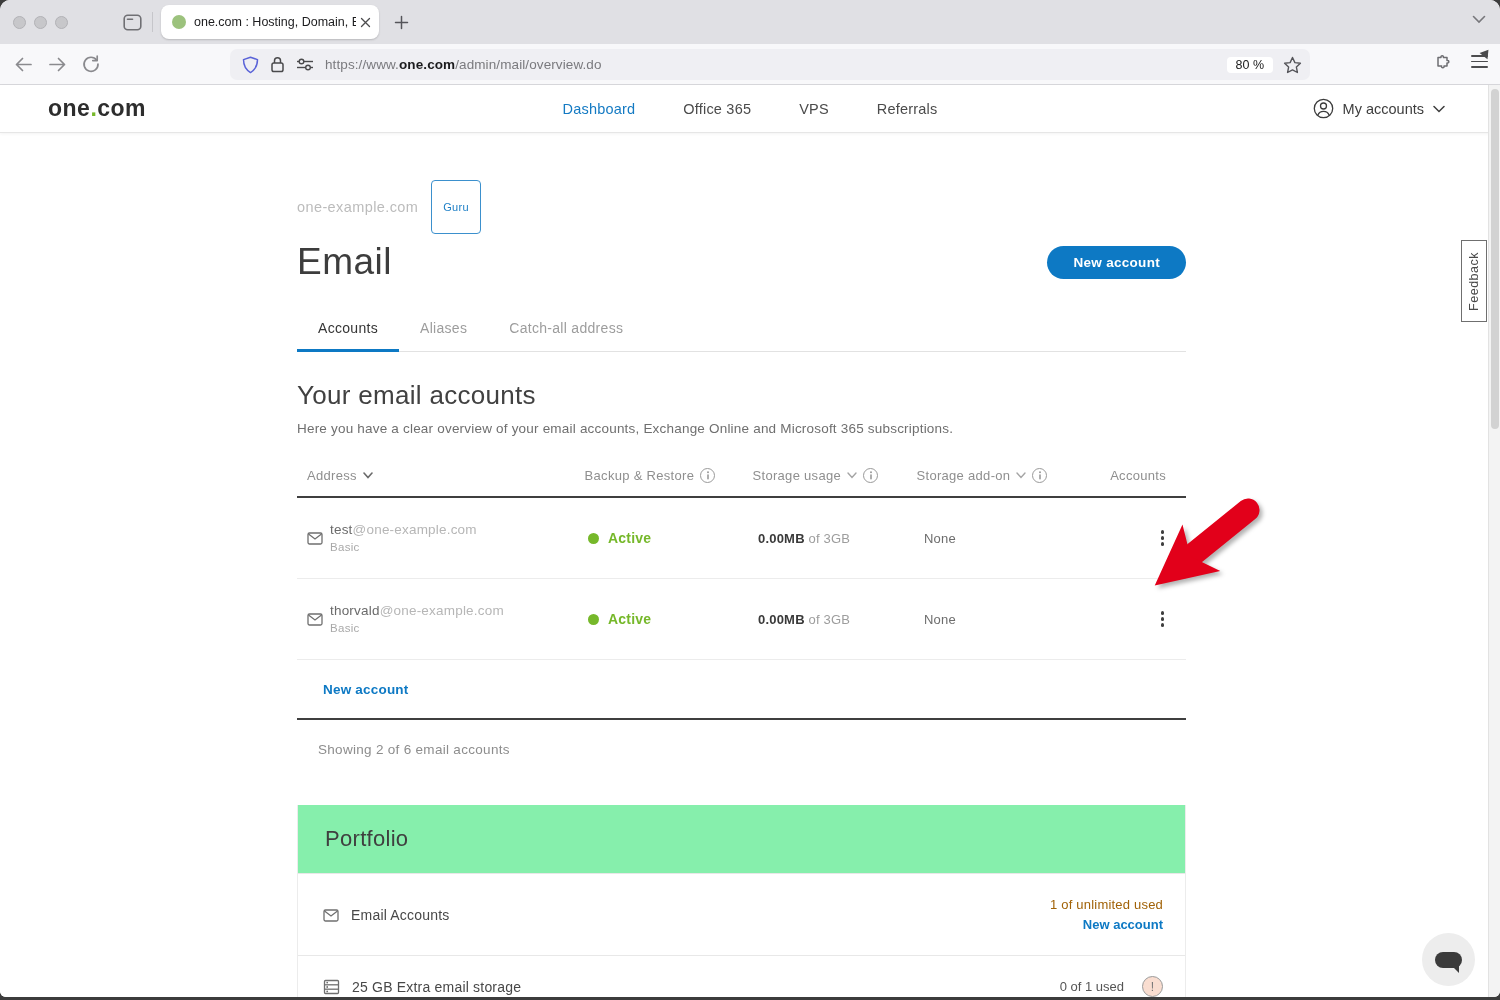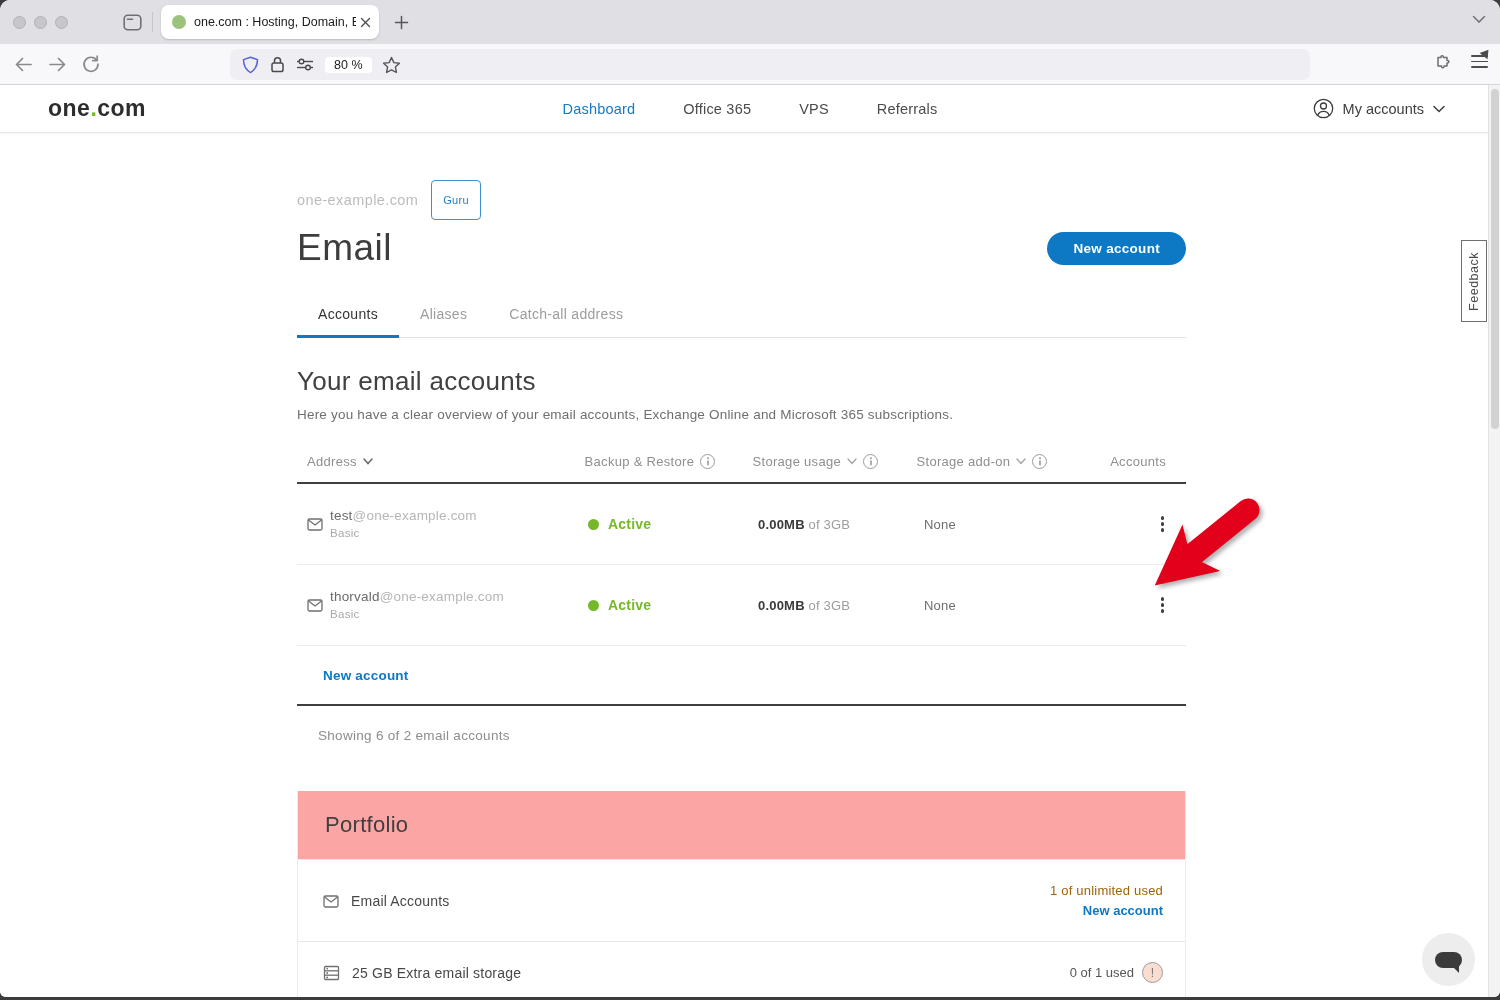--- a/index.html
+++ b/index.html
@@ -38,21 +38,21 @@
   .main-nav a { font-size:14.5px; color:#4b4b4b; text-decoration:none; letter-spacing:.2px; }
   .main-nav a.active { color:#147ac3; }
   .acct { position:absolute; right:55px; display:flex; align-items:center; gap:9px; font-size:14.5px; color:#3d3d3d; }
 
   
   .page { position:absolute; top:133px; left:0; right:12px; bottom:0; background:#fff; overflow:hidden; }
   .container { width:889px; margin-left:297px; position:relative; }
 
   .domain-row { padding-top:47px; display:flex; align-items:center; gap:13px; }
   .domain-name { font-size:14.5px; color:#bcbcbc; letter-spacing:.4px; }
-  .plan-badge { font-size:11px; color:#1d7fc6; border:1.5px solid #3b90cd; border-radius:4px; padding:13px 11px; letter-spacing:.3px; }
+  .plan-badge { font-size:11px; color:#1d7fc6; border:1.5px solid #3b90cd; border-radius:4px; padding:20px 11px; letter-spacing:.3px; }
 
   .title-row { margin-top:7px; display:flex; align-items:center; justify-content:space-between; }
   h1 { font-size:37px; font-weight:400; color:#3d3d3d; letter-spacing:.5px; }
   .btn-primary { background:#0d79c4; color:#fff; font-size:13.5px; font-weight:700; letter-spacing:.3px; border:none; border-radius:17px; height:33px; padding:0 26px; cursor:pointer; }
 
   .tabs { margin-top:37px; display:flex; border-bottom:1px solid #e2e2e2; }
   .tab-item { padding:0 21px 13px; font-size:14px; color:#9d9d9d; letter-spacing:.3px; border-bottom:3px solid transparent; margin-bottom:-1px; cursor:pointer; }
   .tab-item.active { color:#353535; border-bottom-color:#0d79c4; }
 
   h2 { margin-top:28px; font-size:26px; font-weight:400; color:#414141; letter-spacing:.3px; }
@@ -81,28 +81,28 @@
   .addon { font-size:13px; color:#6d6d6d; letter-spacing:.2px; }
   .kebab { display:inline-flex; flex-direction:column; gap:2.5px; padding:6px; margin-right:16px; cursor:pointer; }
   .kebab i { width:3.5px; height:3.5px; background:#3f3f3f; border-radius:50%; }
   .c5r { flex:1; display:flex; justify-content:flex-end; }
 
   .newacct-row { height:60px; display:flex; align-items:center; border-bottom:2px solid #3f3f3f; }
   .link { font-size:13.5px; font-weight:700; color:#0d79c4; letter-spacing:.2px; margin-left:26px; cursor:pointer; text-decoration:none; }
   .summary { padding-top:22px; font-size:13.5px; color:#8d8d8d; letter-spacing:.3px; padding-left:21px; }
 
   .portfolio { margin-top:48px; border:1px solid #ececec; border-top:none; }
-  .pf-head { height:68px; background:#fca5a5; display:flex; align-items:center; padding-left:27px; font-size:22px; color:#3f3f3f; letter-spacing:.3px; }
+  .pf-head { height:68px; background:#86efac; display:flex; align-items:center; padding-left:27px; font-size:22px; color:#3f3f3f; letter-spacing:.3px; }
   .pf-row { display:flex; align-items:center; background:#fff; border-top:1px solid #e8e8e8; padding:0 22px 0 25px; }
   .pf-row.r1 { height:82px; } .pf-row.r2 { height:62px; }
   .pf-label { font-size:14px; color:#484848; letter-spacing:.2px; margin-left:12px; }
   .pf-right { margin-left:auto; text-align:right; }
   .pf-usage { font-size:13px; color:#a16207; letter-spacing:.2px; }
   .pf-link { font-size:13px; font-weight:700; color:#0d79c4; margin-top:5px; cursor:pointer; }
-  .pf-usage-inline { display:flex; align-items:center; gap:8px; font-size:13px; color:#555;justify-content:space-between; }
+  .pf-usage-inline { display:flex; align-items:center; gap:18px; font-size:13px; color:#555;justify-content:space-between; }
   .warn-badge { width:21px; height:21px; border-radius:50%; background:#f9ddd0; border:1px solid #9a9a9a; display:flex; align-items:center; justify-content:center; font-size:12px; color:#777; }
 
   
   .feedback { position:absolute; right:13px; top:240px; width:26px; height:82px; background:#fff; border:1px solid #6f6f6f; display:flex; align-items:center; justify-content:center; z-index:8; }
   .feedback span { writing-mode:vertical-rl; transform:rotate(180deg); font-size:12.5px; color:#4a4a4a; letter-spacing:.5px; }
   .chatbtn { position:absolute; right:25px; bottom:11px; width:53px; height:53px; border-radius:50%; background:#ededed; display:flex; align-items:center; justify-content:center; z-index:8; cursor:pointer; }
   .bubble { position:relative; width:27px; height:16px; background:#3b3b3b; border-radius:8px; }
   .bubble:after { content:""; position:absolute; right:3px; bottom:-5px; width:0; height:0; border-left:7px solid transparent; border-top:7px solid #3b3b3b; }
 
   .scrollbar { position:absolute; right:0; top:85px; bottom:0; width:12px; background:#f3f3f3; border-left:1px solid #e2e2e2; z-index:6; }
@@ -183,20 +183,21 @@
           </svg>
       </span>
       <span class="icn">
         <svg class="ic" width="18" height="13" viewBox="0 0 18 13">
             <line x1="1" y1="3.5" x2="17" y2="3.5" stroke="#4a4a4c" stroke-width="1.4"></line>
             <circle cx="5.5" cy="3.5" r="2.3" fill="#efeff3" stroke="#4a4a4c" stroke-width="1.4"></circle>
             <line x1="1" y1="9.5" x2="17" y2="9.5" stroke="#4a4a4c" stroke-width="1.4"></line>
             <circle cx="12" cy="9.5" r="2.3" fill="#efeff3" stroke="#4a4a4c" stroke-width="1.4"></circle>
           </svg>
       </span>
+      <span class="urltext"><span>https://www.</span><b>one.com</b><span>/admin/mail/overview.do</span></span>
       <span class="zoombadge">80 %</span>
       <span>
         <svg class="ic" width="19" height="18" viewBox="0 0 19 18">
             <path d="M9.5 1.5 L11.9 6.6 L17.4 7.3 L13.4 11.1 L14.4 16.5 L9.5 13.9 L4.6 16.5 L5.6 11.1 L1.6 7.3 L7.1 6.6 Z" fill="none" stroke="#55555a" stroke-width="1.4" stroke-linejoin="round"></path>
           </svg>
       </span>
     </div>
     <div class="tb-right">
       <span>
         <svg class="ic" width="19" height="19" viewBox="0 0 19 19">
@@ -365,21 +366,21 @@
               <i></i>
               <i></i>
             </span>
           </div>
       </div>
 
       <div class="newacct-row">
         <a class="link">New account</a>
       </div>
 
-      <div class="summary">Showing 6 of 2 email accounts</div>
+      <div class="summary">Showing 2 of 6 email accounts</div>
 
       <div class="portfolio">
         <div class="pf-head">Portfolio</div>
         <div class="pf-row r1">
           <svg class="ic" width="16" height="14" viewBox="0 0 16 14">
               <rect x="1" y="2" width="14" height="11" rx="1.5" fill="none" stroke="#6f6f6f" stroke-width="1.3"></rect>
               <path d="M1.5 3 L8 8 L14.5 3" fill="none" stroke="#6f6f6f" stroke-width="1.3"></path>
             </svg>
           <span class="pf-label">Email Accounts</span>
           <div class="pf-right">

